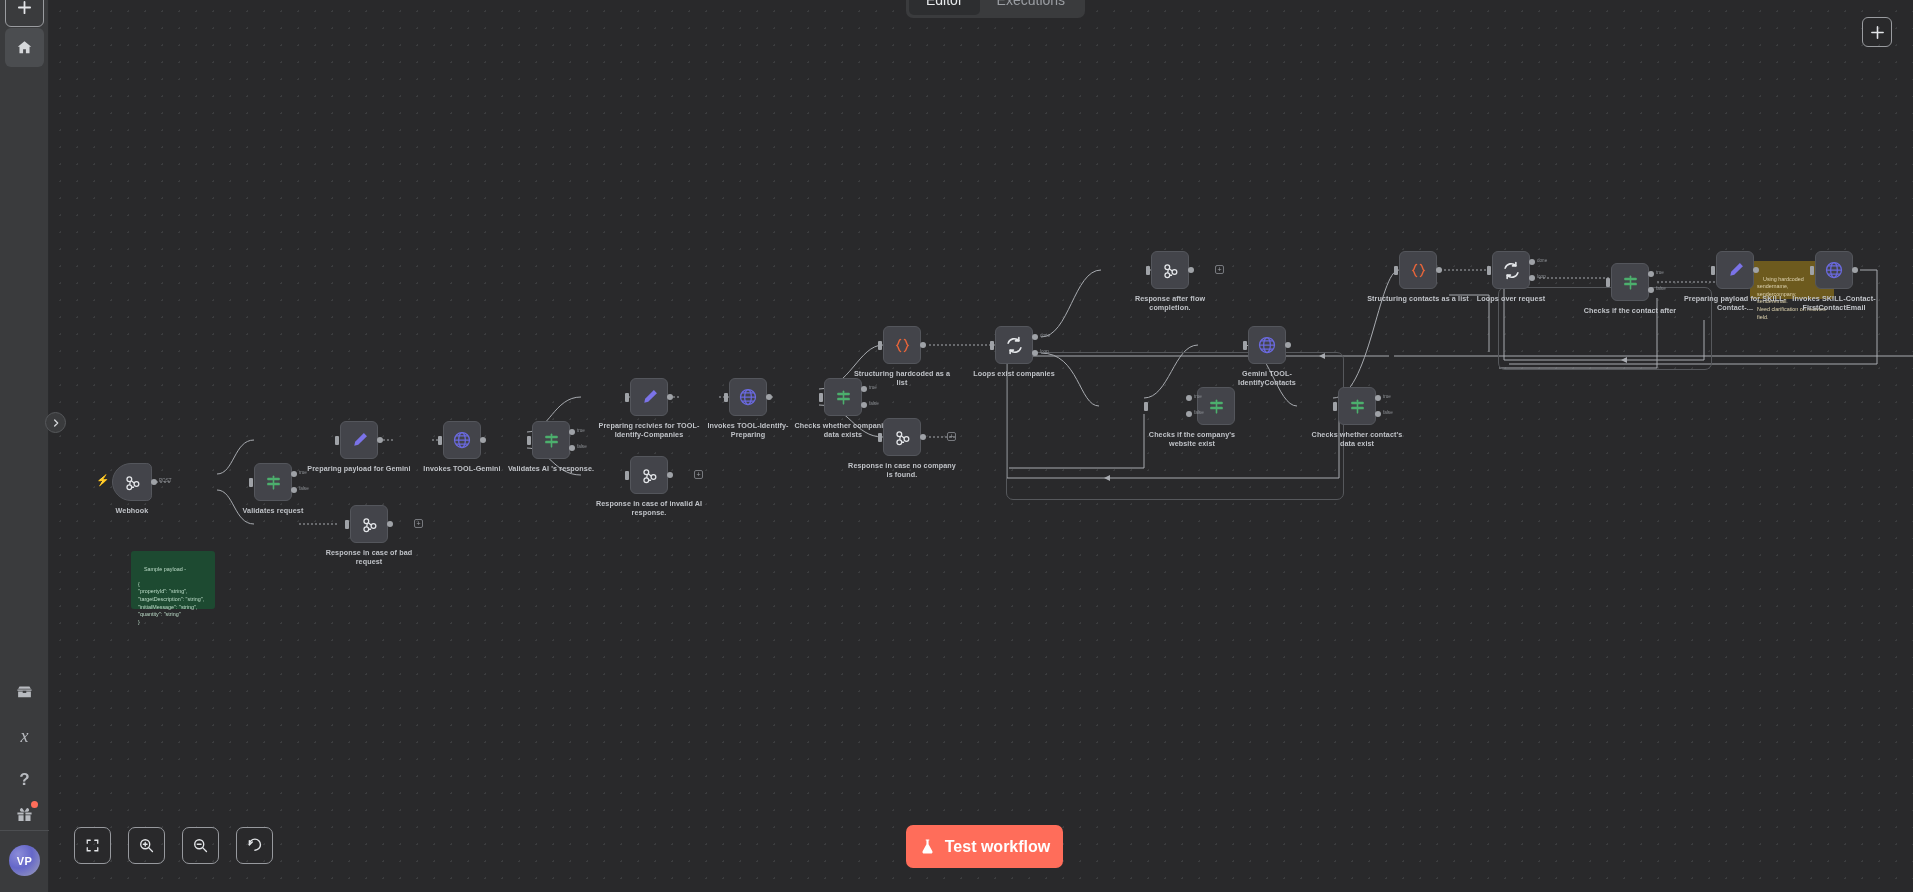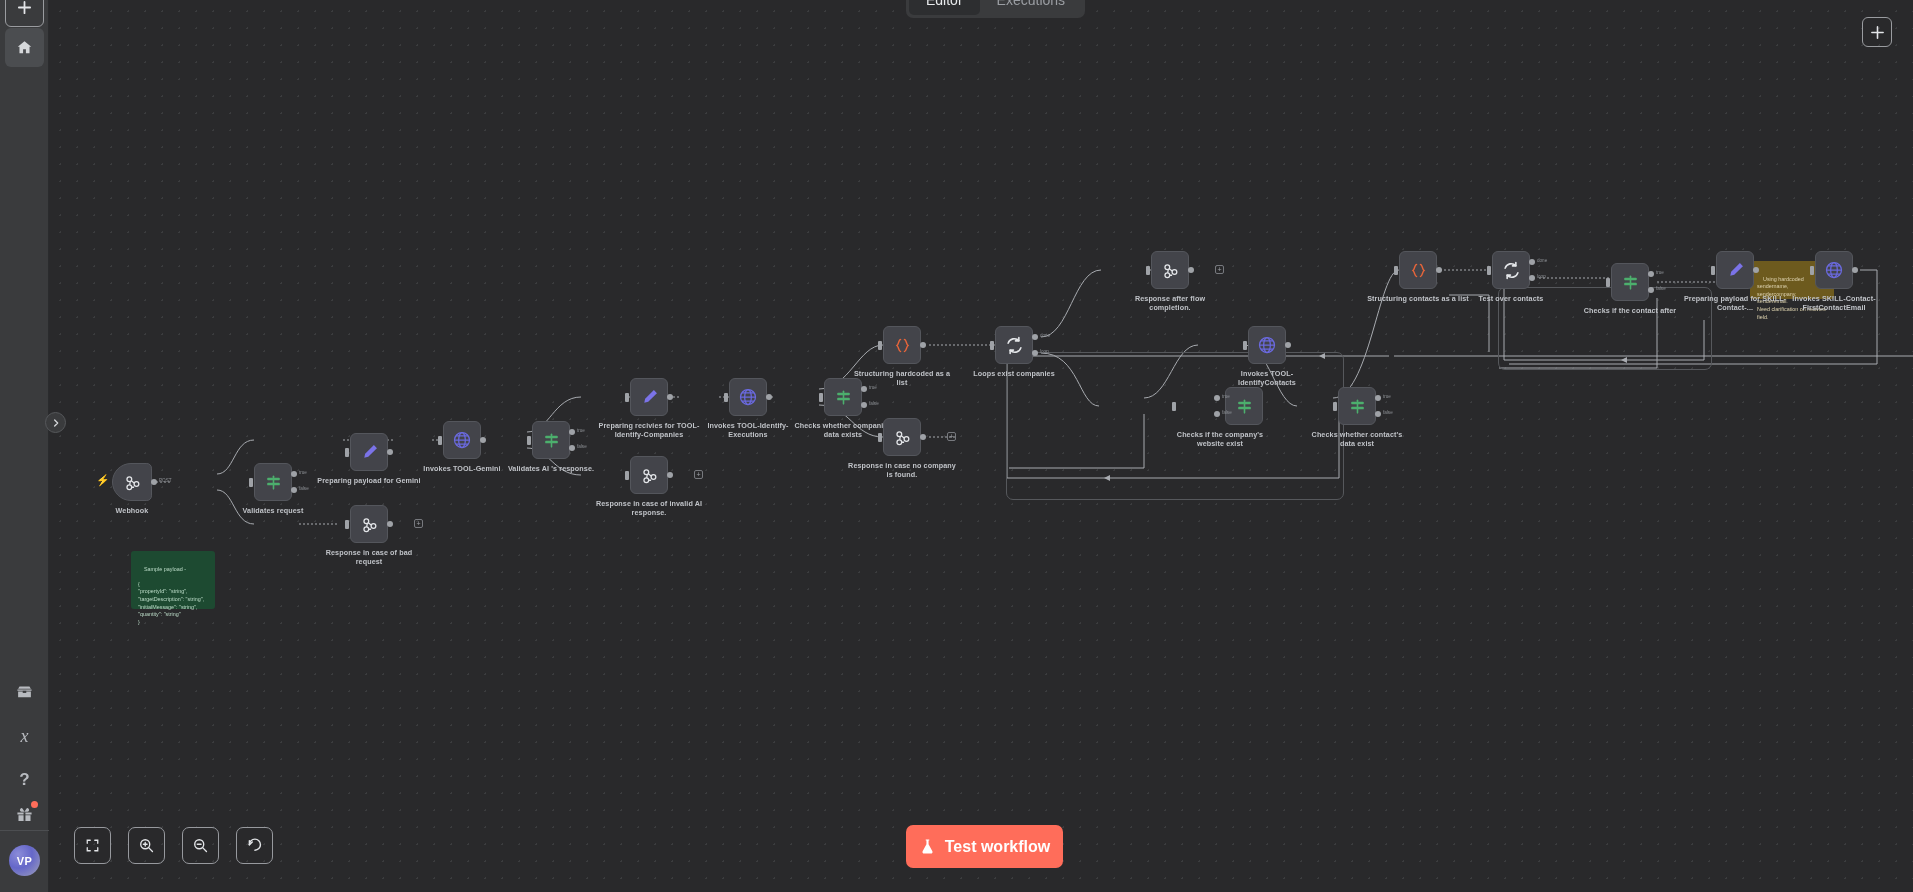--- a/index.html
+++ b/index.html
@@ -363,21 +363,21 @@
           <circle cx="8" cy="18" r="3"></circle>
         <path d="M10.5 9.8l4 3M9.2 10.9l-.8 4.2M11 18h3"></path>
       </svg>
     </div>
     <span class="port" style="left:37px; top:16px;"></span>
     <span class="plus-stub" style="left:64px; top:14px;">+</span>
     <div class="node-label">Response in case of bad
 request</div>
   </div>
 
-  <div class="node" style="left:301px; top:421px;margin-top:12px;">
+  <div class="node" style="left:291px; top:421px;">
     <span class="port-in" style="left:-5px; top:15px;"></span>
     <div class="node-box">
       <svg width="19" height="19" viewBox="0 0 24 24" fill="#7b73e8">
         <path d="M17.5 2.6l3.9 3.9-11 11-5 1.1 1.1-5z"></path>
       </svg>
     </div>
     <span class="port" style="left:37px; top:16px;"></span>
     <div class="node-label">Preparing payload for
 Gemini</div>
   </div>
@@ -443,21 +443,21 @@
     <span class="port-in" style="left:-5px; top:15px;"></span>
     <div class="node-box">
       <svg width="20" height="20" viewBox="0 0 24 24" fill="none" stroke="#6b6ae0" stroke-width="1.5">
         <circle cx="12" cy="12" r="9"></circle>
           <ellipse cx="12" cy="12" rx="4" ry="9"></ellipse>
           <path d="M3 12h18M4.6 7h14.8M4.6 17h14.8"></path>
       </svg>
     </div>
     <span class="port" style="left:37px; top:16px;"></span>
     <div class="node-label">Invokes TOOL-Identify-
-Executions</div>
+Preparing</div>
   </div>
 
   <div class="node" style="left:775px; top:378px;">
     <span class="port-in" style="left:-5px; top:15px;"></span>
     <div class="node-box">
       <svg width="19" height="19" viewBox="0 0 24 24" fill="#4caf6d">
         <rect x="4" y="6" width="16" height="3.2" rx="1.2"></rect>
           <rect x="4" y="12.4" width="16" height="3.2" rx="1.2"></rect>
           <rect x="11" y="3" width="2" height="18" rx="1"></rect>
       </svg>
@@ -522,21 +522,21 @@
           <circle cx="8" cy="18" r="3"></circle>
         <path d="M10.5 9.8l4 3M9.2 10.9l-.8 4.2M11 18h3"></path>
       </svg>
     </div>
     <span class="port" style="left:37px; top:16px;"></span>
     <span class="plus-stub" style="left:64px; top:14px;">+</span>
     <div class="node-label">Response after flow
 completion.</div>
   </div>
 
-  <div class="node" style="left:1128px; top:387px;padding-left:48px;">
+  <div class="node" style="left:1100px; top:387px;padding-left:48px;">
     <span class="port-in" style="left:-5px; top:15px;"></span>
     <div class="node-box">
       <svg width="19" height="19" viewBox="0 0 24 24" fill="#4caf6d">
         <rect x="4" y="6" width="16" height="3.2" rx="1.2"></rect>
           <rect x="4" y="12.4" width="16" height="3.2" rx="1.2"></rect>
           <rect x="11" y="3" width="2" height="18" rx="1"></rect>
       </svg>
     </div>
     <span class="port" style="left:37px; top:8px;"></span>
     <span class="port-lbl" style="left:45px; top:7px;">true</span>
@@ -549,21 +549,21 @@
   <div class="node" style="left:1199px; top:326px;">
     <span class="port-in" style="left:-5px; top:15px;"></span>
     <div class="node-box">
       <svg width="20" height="20" viewBox="0 0 24 24" fill="none" stroke="#6b6ae0" stroke-width="1.5">
         <circle cx="12" cy="12" r="9"></circle>
           <ellipse cx="12" cy="12" rx="4" ry="9"></ellipse>
           <path d="M3 12h18M4.6 7h14.8M4.6 17h14.8"></path>
       </svg>
     </div>
     <span class="port" style="left:37px; top:16px;"></span>
-    <div class="node-label">Invokes TOOL-
+    <div class="node-label">Gemini TOOL-
 IdentifyContacts</div>
   </div>
 
   <div class="node" style="left:1289px; top:387px;">
     <span class="port-in" style="left:-5px; top:15px;"></span>
     <div class="node-box">
       <svg width="19" height="19" viewBox="0 0 24 24" fill="#4caf6d">
         <rect x="4" y="6" width="16" height="3.2" rx="1.2"></rect>
           <rect x="4" y="12.4" width="16" height="3.2" rx="1.2"></rect>
           <rect x="11" y="3" width="2" height="18" rx="1"></rect>
@@ -594,21 +594,21 @@
     <div class="node-box">
       <svg width="19" height="19" viewBox="0 0 24 24" fill="none" stroke="#e4e6e9" stroke-width="2" stroke-linecap="round">
         <path d="M4 9a8 8 0 0113.5-3M20 15a8 8 0 01-13.5 3"></path>
         <path d="M17.5 2v4.2h-4.2M6.5 22v-4.2h4.2" stroke-linejoin="round"></path>
       </svg>
     </div>
     <span class="port" style="left:37px; top:8px;"></span>
     <span class="port-lbl" style="left:45px; top:7px;">done</span>
     <span class="port" style="left:37px; top:24px;"></span>
     <span class="port-lbl" style="left:45px; top:23px;">loop</span>
-    <div class="node-label">Test over contacts</div>
+    <div class="node-label">Loops over request</div>
   </div>
 
   <div class="node" style="left:1562px; top:263px;">
     <span class="port-in" style="left:-5px; top:15px;"></span>
     <div class="node-box">
       <svg width="19" height="19" viewBox="0 0 24 24" fill="#4caf6d">
         <rect x="4" y="6" width="16" height="3.2" rx="1.2"></rect>
           <rect x="4" y="12.4" width="16" height="3.2" rx="1.2"></rect>
           <rect x="11" y="3" width="2" height="18" rx="1"></rect>
       </svg>

